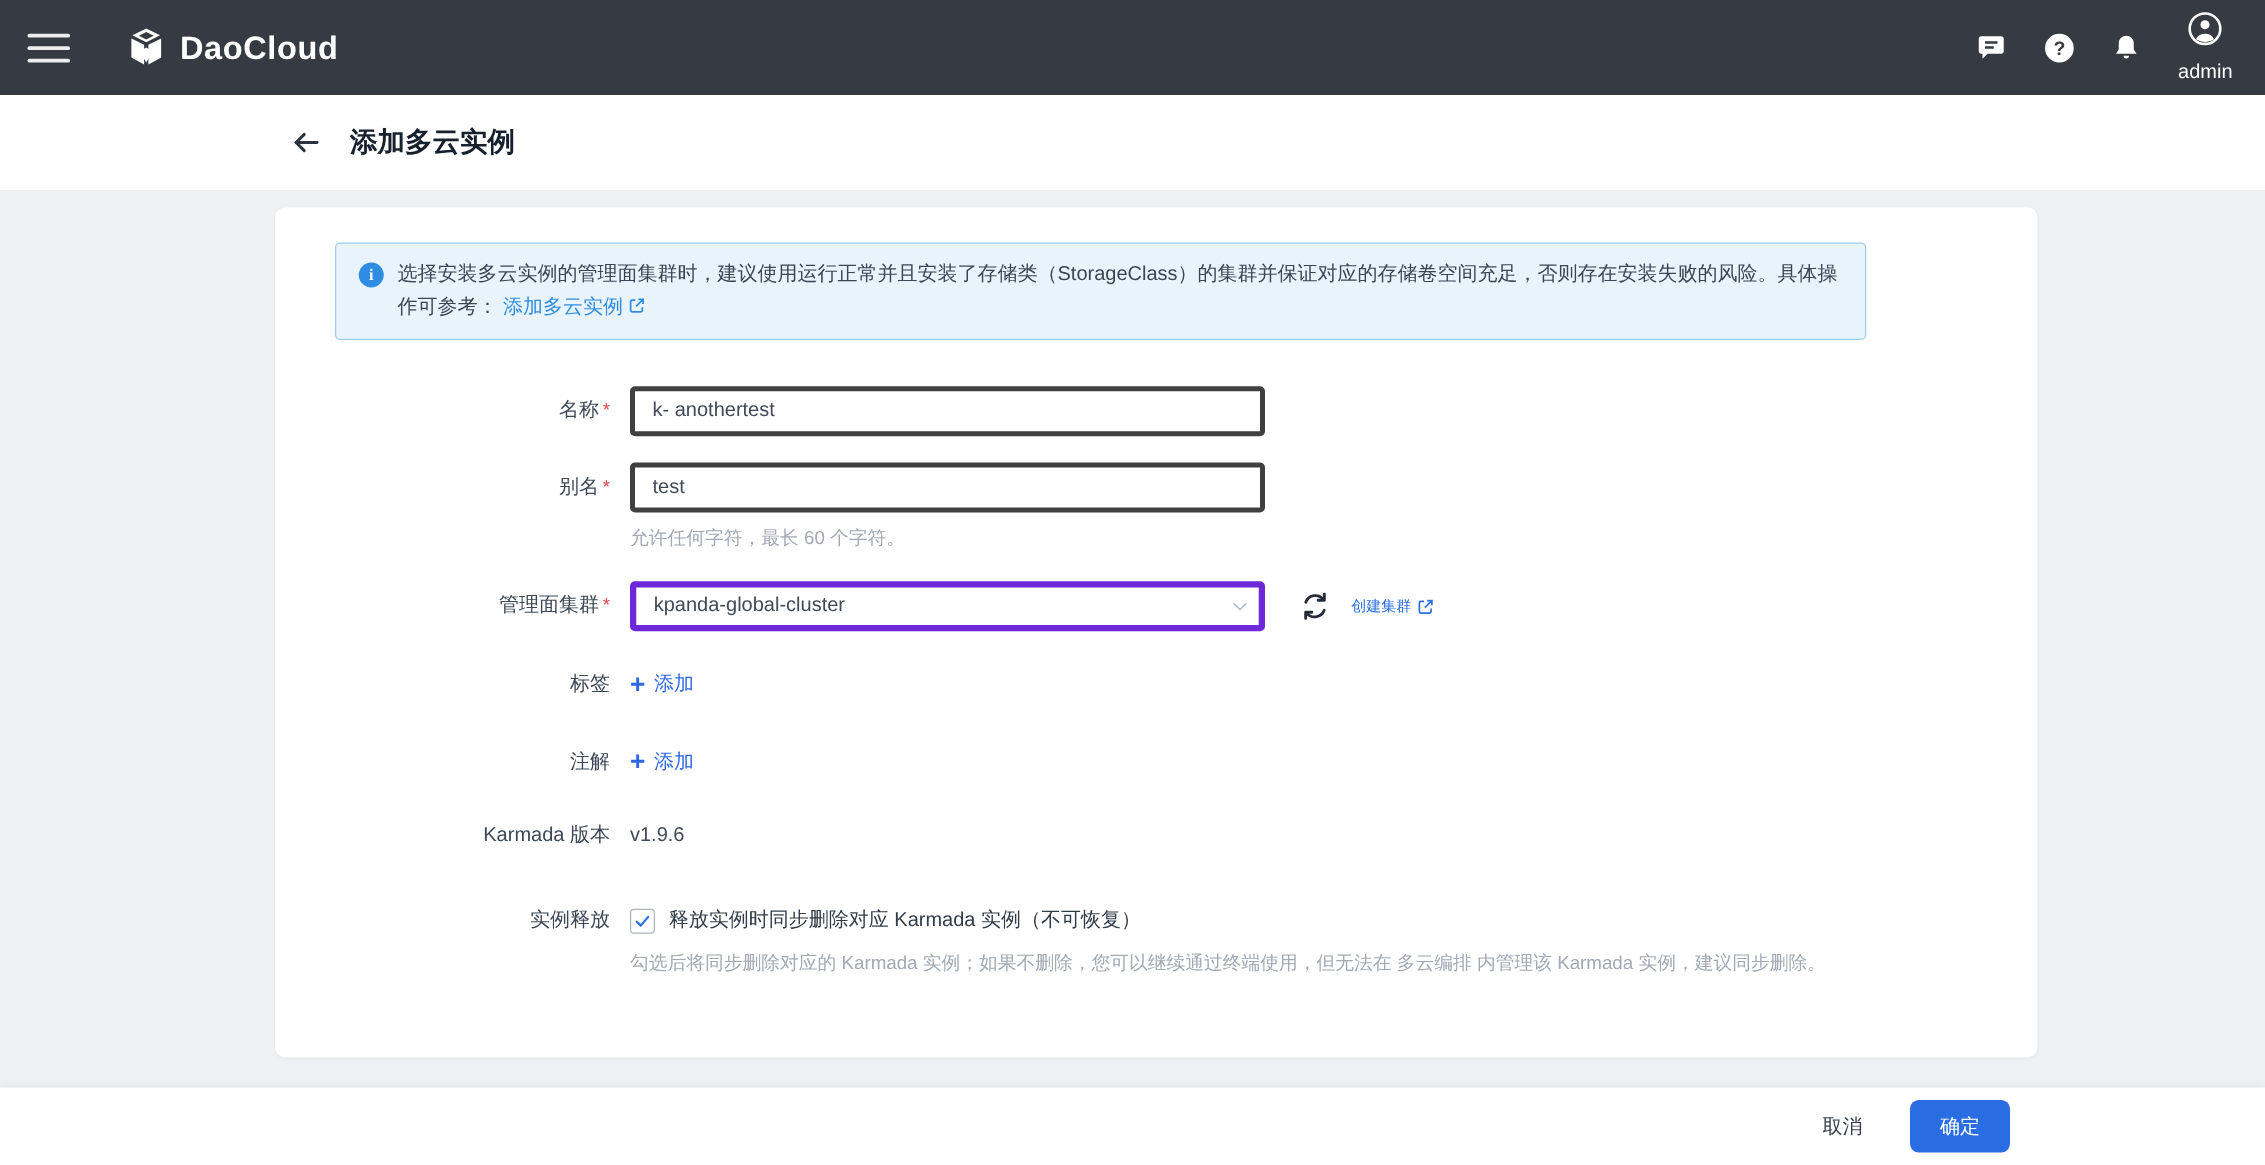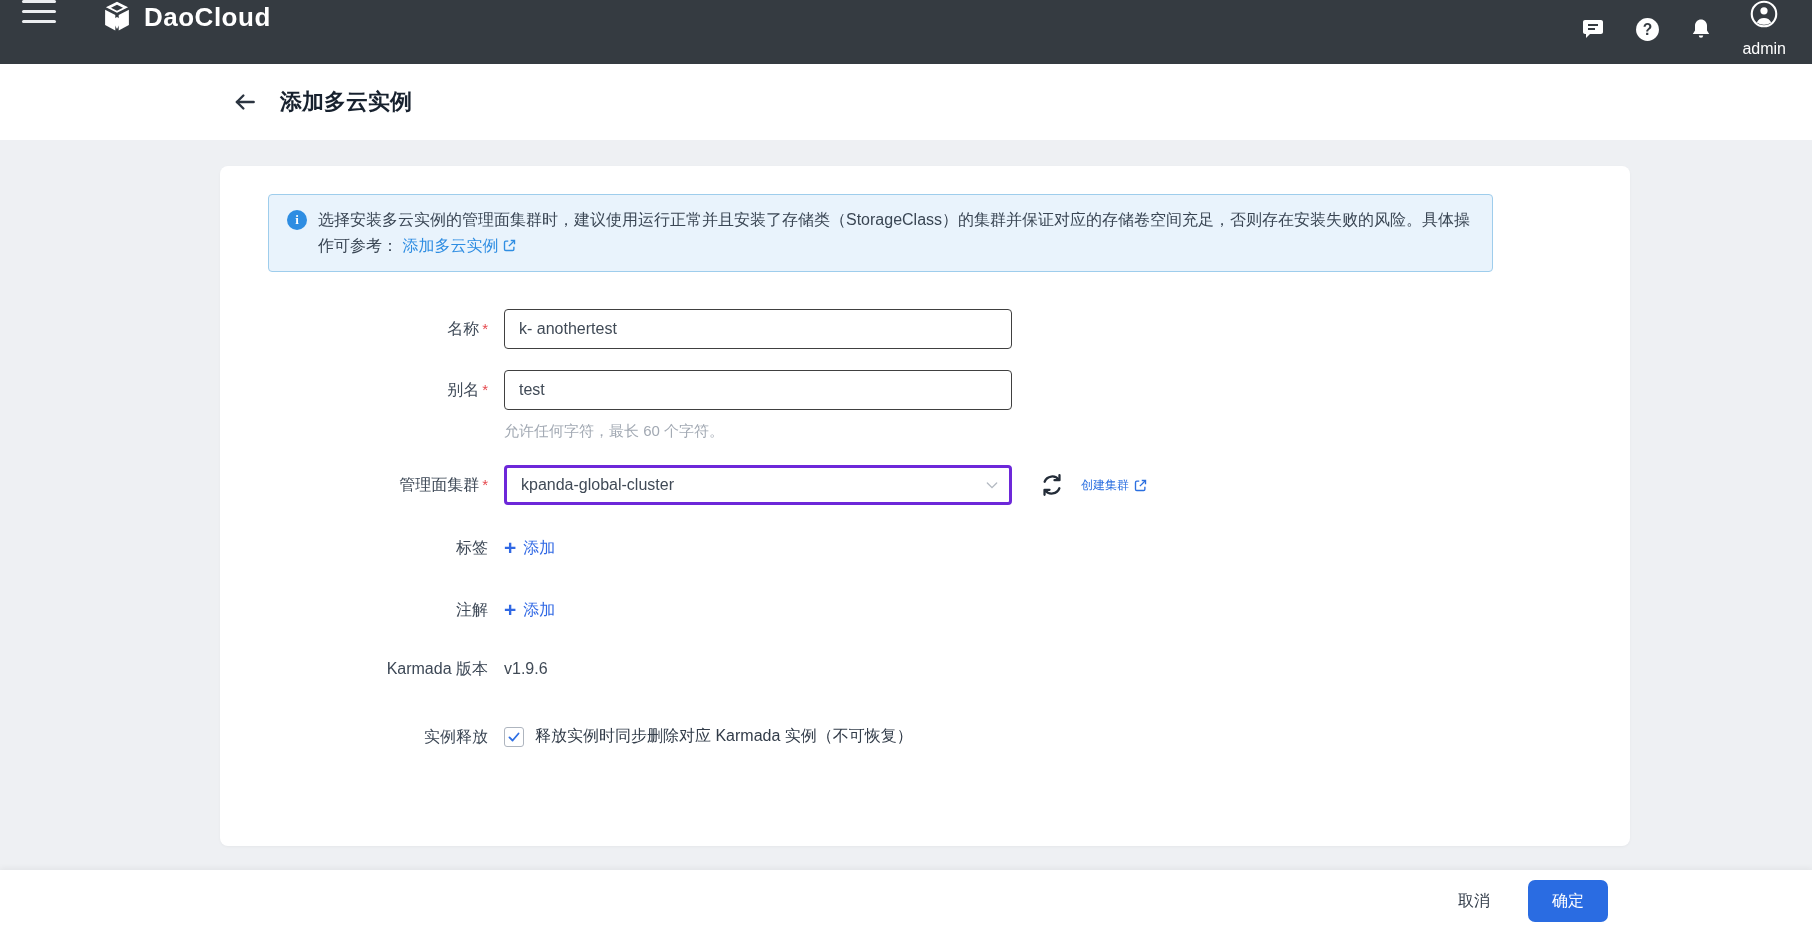--- a/index.html
+++ b/index.html
@@ -5,21 +5,21 @@
   * { margin:0; padding:0; box-sizing:border-box; }
   html,body { width:1812px; height:932px; }
   body {
     font-family:"Liberation Sans","DejaVu Sans",sans-serif;
     background:#eef0f3; position:relative; overflow:hidden;
     color:#3f4a57;
   }
 
   
   .navbar {
-    height:64px; background:#353b41; display:flex; align-items:flex-start;
+    height:76px; background:#353b41; display:flex; align-items:center;
     padding:0 26px 0 22px; color:#fff;
   }
   .hamburger { width:34px; cursor:pointer; display:flex; flex-direction:column; gap:7px; }
   .hamburger span { display:block; height:3px; background:#eceef0; border-radius:2px; }
   .brand { display:flex; align-items:center; gap:10px; margin-left:44px; cursor:pointer; }
   .brand svg { width:34px; height:34px; }
   .brand-name { font-size:26px; font-weight:bold; letter-spacing:.5px; }
   .nav-right { margin-left:auto; display:flex; align-items:center; gap:28px; }
   .nav-icon { width:26px; height:26px; cursor:pointer; display:flex; align-items:center; justify-content:center; }
   .nav-user { display:flex; align-items:center; gap:12px; cursor:pointer;flex-direction:column; }
@@ -53,27 +53,27 @@
 
   
   .form { margin-top:37px;padding-left:44px; }
   .row { display:flex; align-items:flex-start; }
   .row-label {
     flex:0 0 240px; text-align:right; padding-right:16px; font-size:16px;
     color:#3d4856; font-weight:500; line-height:40px; white-space:nowrap;
   }
   .req { color:#e5484d; margin-left:3px; font-size:15px; }
   .text-input {
-    width:508px; height:40px; border:1px solid #404040; border-radius:4px;
+    width:508px; height:40px; border:4px solid #404040; border-radius:4px;
     padding:0 14px; font-size:16px; color:#404a56; outline:none; background:#fff;
     font-family:inherit;
   }
   .select-wrap { position:relative; width:508px; }
   .select-box {
-    width:100%; height:40px; border:3px solid #6d28d9; border-radius:4px;
+    width:100%; height:40px; border:5px solid #6d28d9; border-radius:4px;
     padding:0 36px 0 14px; font-size:16px; color:#404a56; display:flex;
     align-items:center; cursor:pointer; background:#fff;
   }
   .chevron { position:absolute; right:12px; top:12px; width:16px; height:16px; }
   .hint { font-size:15px; color:#a2a9b3; margin-top:11px; line-height:19px; }
   .mb-name { margin-bottom:21px; }
   .mb-alias { margin-bottom:25px; }
   .mb-cluster { margin-bottom:32px; }
   .mb-labels { margin-bottom:40px; }
   .mb-annos { margin-bottom:37px; }
@@ -253,20 +253,21 @@
       <div class="row-label label-sm">实例释放</div>
       <div>
         <div class="checkbox-row">
           <div class="checkbox">
             <svg viewBox="0 0 20 20" fill="none" stroke="#2f6fe4" stroke-width="2.6" stroke-linecap="round" stroke-linejoin="round">
                 <polyline points="3.5,10.5 8,15 16.5,5"></polyline>
               </svg>
           </div>
           <span class="checkbox-label">释放实例时同步删除对应 Karmada 实例（不可恢复）</span>
         </div>
+        <div class="hint" style="margin-top:14px;">勾选后将同步删除对应的 Karmada 实例；如果不删除，您可以继续通过终端使用，但无法在 多云编排 内管理该 Karmada 实例，建议同步删除。</div>
       </div>
     </div>
 
   </div>
 </div>
 
 <div class="footer">
   <button class="cancel-btn">取消</button>
   <button class="confirm-btn">确定</button>
 </div>

